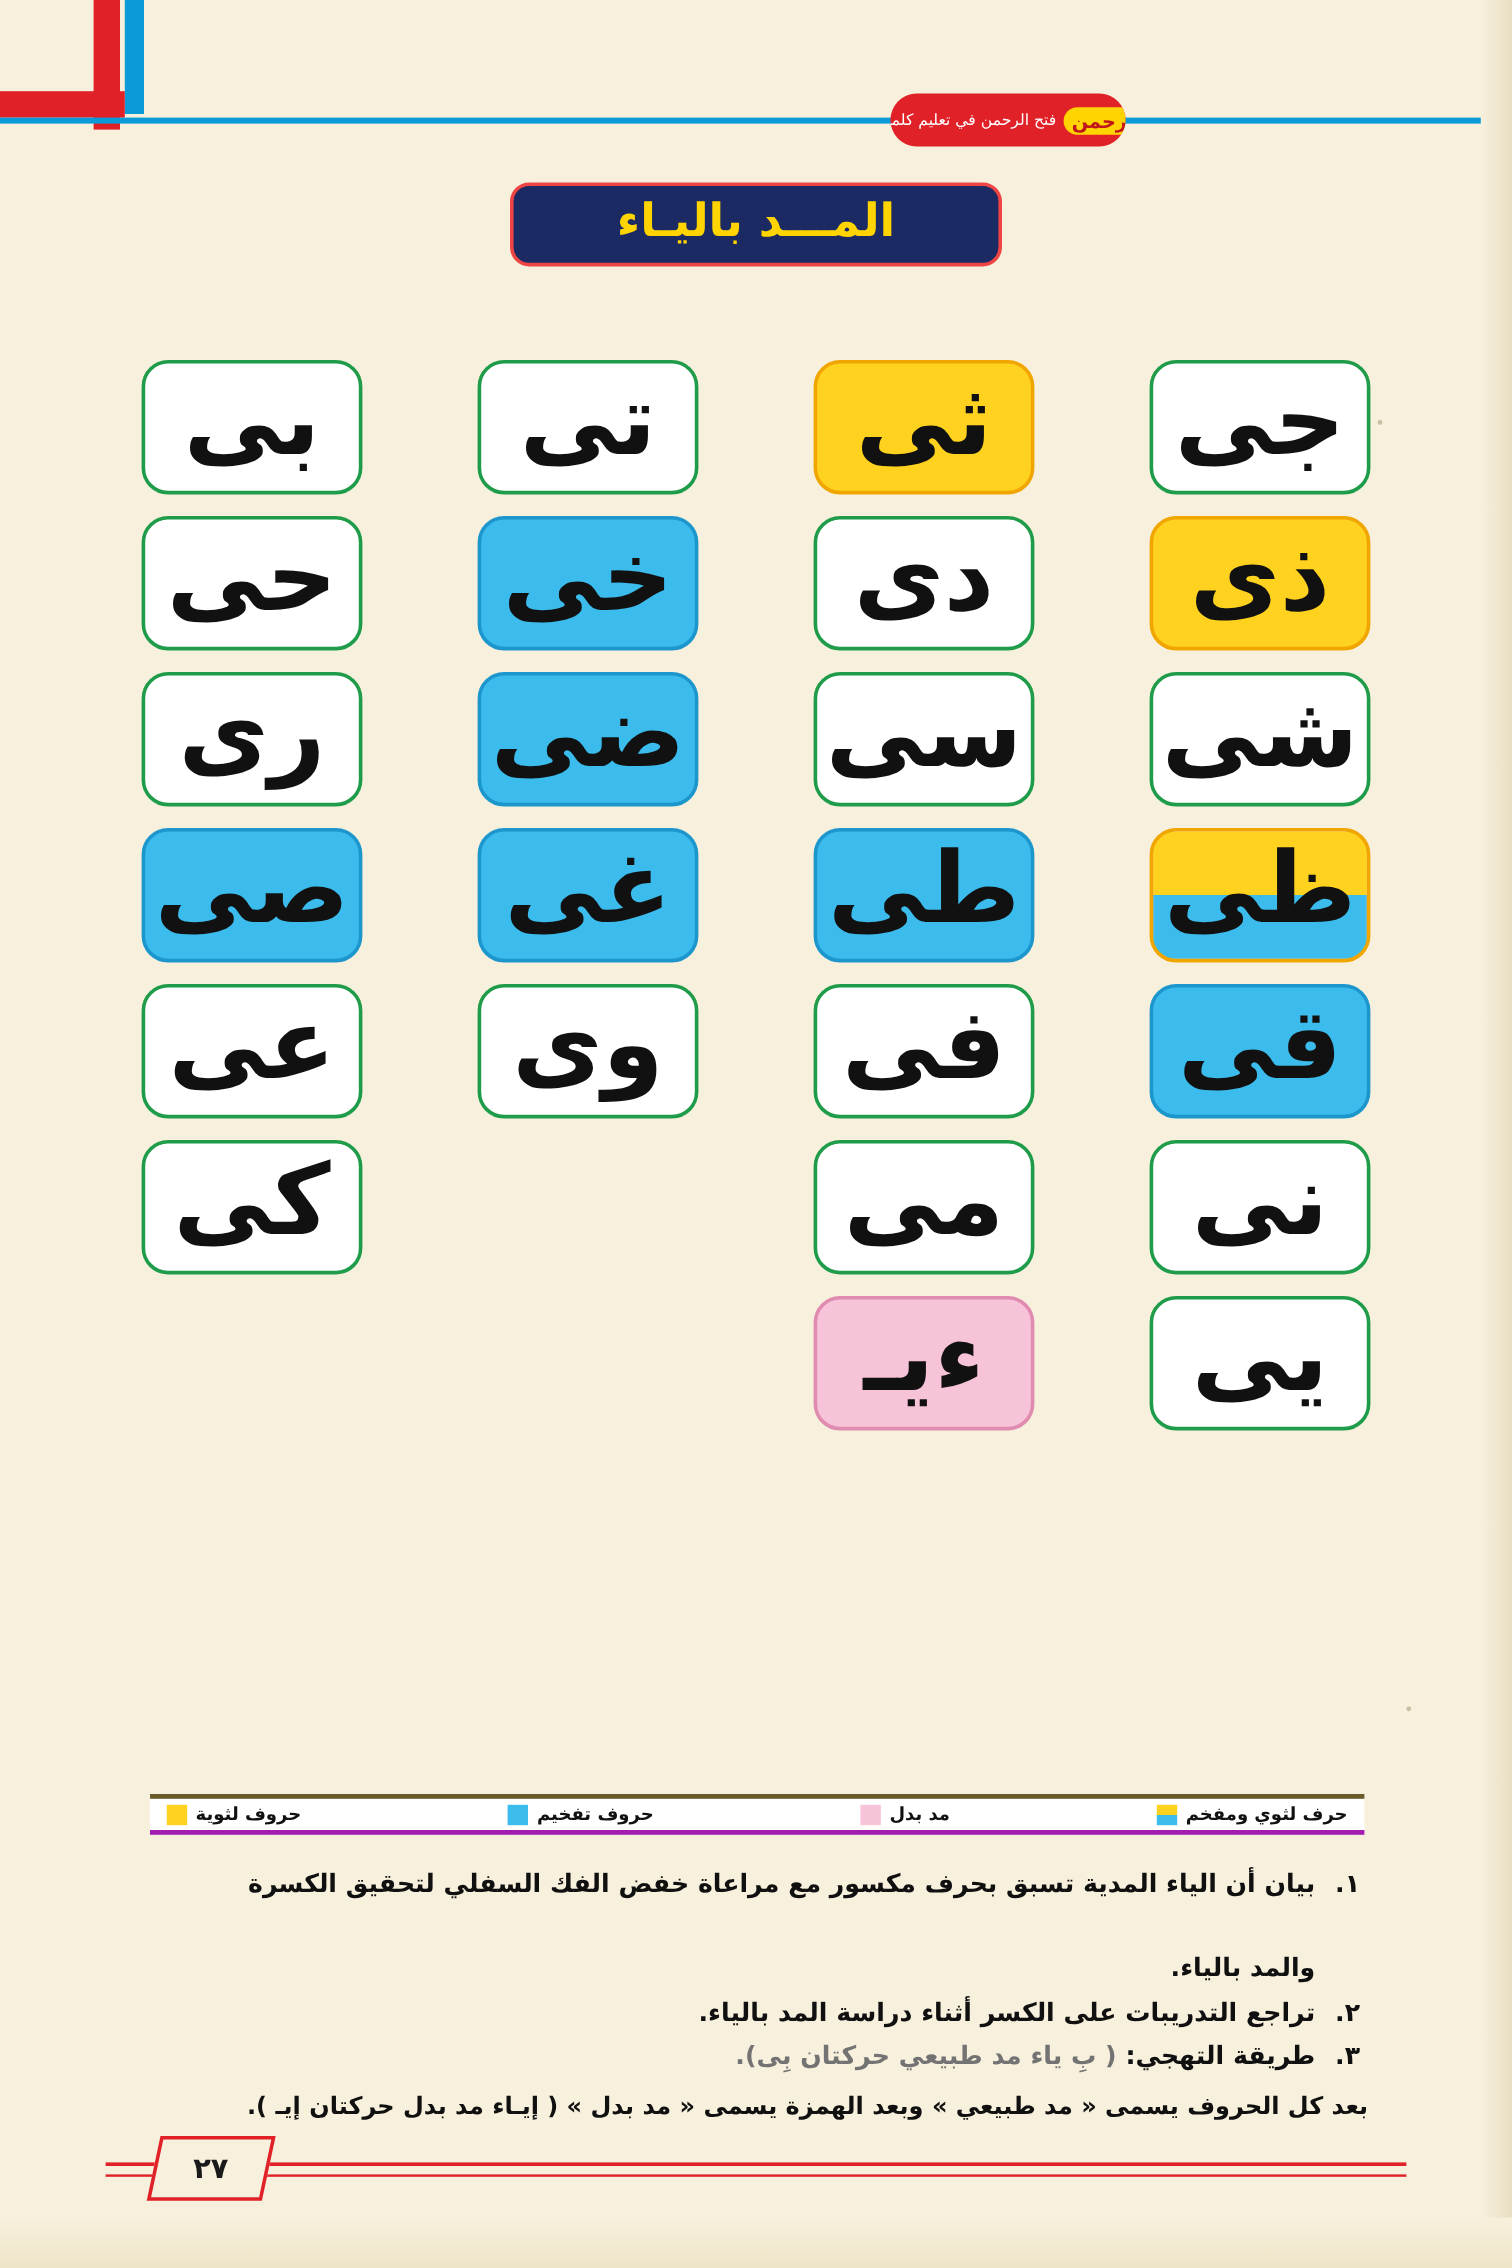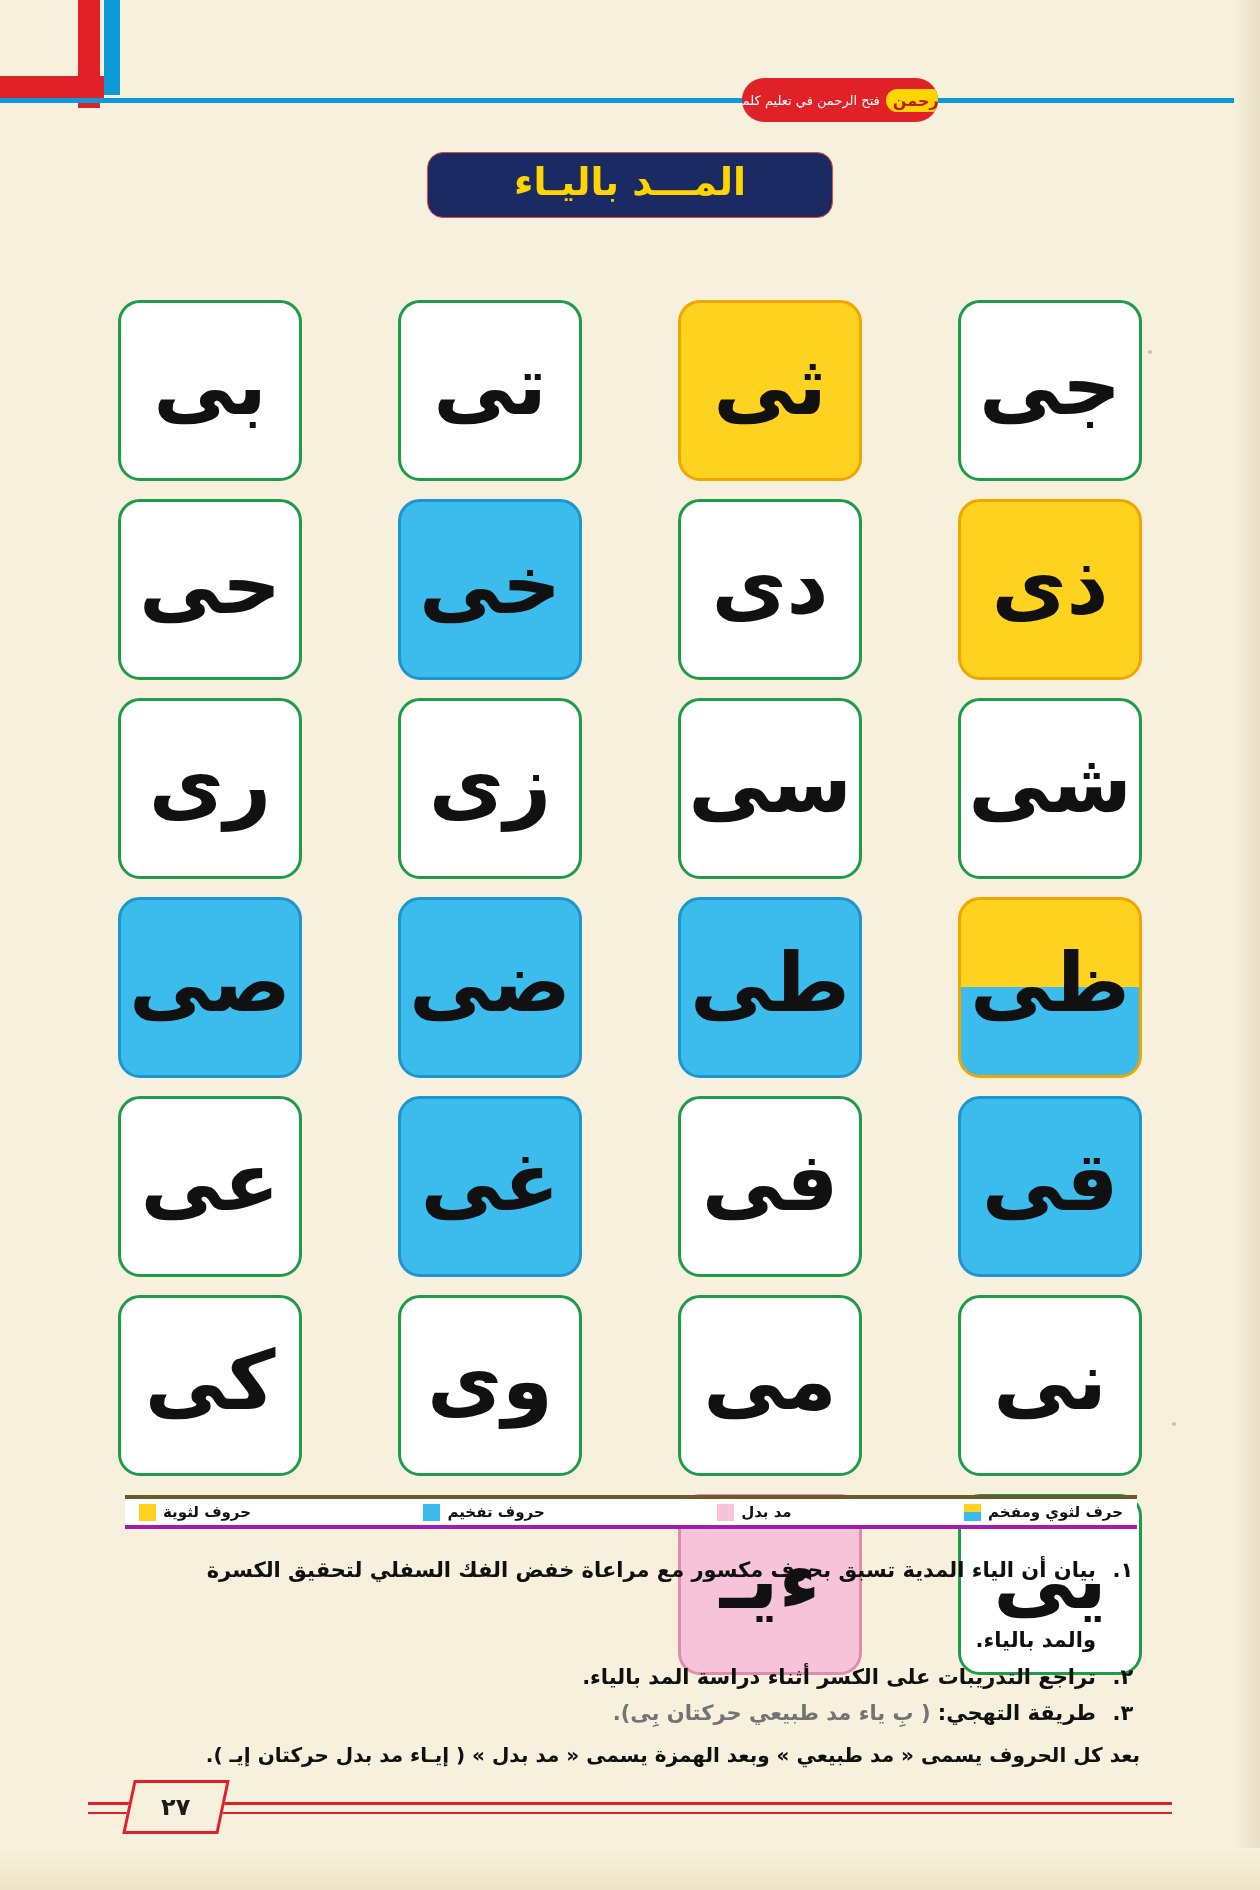--- a/index.html
+++ b/index.html
@@ -87,21 +87,21 @@
   
   .title-band {
     position: absolute;
     top: 152px;
     left: 50%;
     transform: translateX(-50%);
     width: 404px;
     height: 64px;
     background: #1b2a63;
     border-radius: 16px;
-    border: 1px solid #ef4444;
+    border: 3px solid #ef4444;
     display: flex;
     align-items: center;
     justify-content: center;
   }
   .title-text {
     color: #ffd400;
     font-size: 38px;
     font-weight: bold;
     line-height: 1;
     padding-bottom: 6px;
@@ -118,21 +118,21 @@
     gap: 0px;
     justify-content: space-between;
   }
   .col {
     display: flex;
     flex-direction: column;
     gap: 18px;
   }
   .cell {
     width: 184px;
-    height: 181px;
+    height: 112px;
     border-radius: 22px;
     border: 3px solid #1f9c4a;
     background: #ffffff;
     display: flex;
     align-items: center;
     justify-content: center;
     position: relative;
     box-sizing: border-box;
     overflow: hidden;
   }
@@ -338,23 +338,20 @@
         </div>
     </div>
 
     <div class="col">
       <div class="cell">
           <span class="glyph">تى</span>
         </div>
       <div class="cell blue">
           <span class="glyph">خى</span>
         </div>
-      <div class="cell">
-          <span class="glyph">زى</span>
-        </div>
       <div class="cell blue">
           <span class="glyph">ضى</span>
         </div>
       <div class="cell blue">
           <span class="glyph">غى</span>
         </div>
       <div class="cell">
           <span class="glyph">وى</span>
         </div>
     </div>

